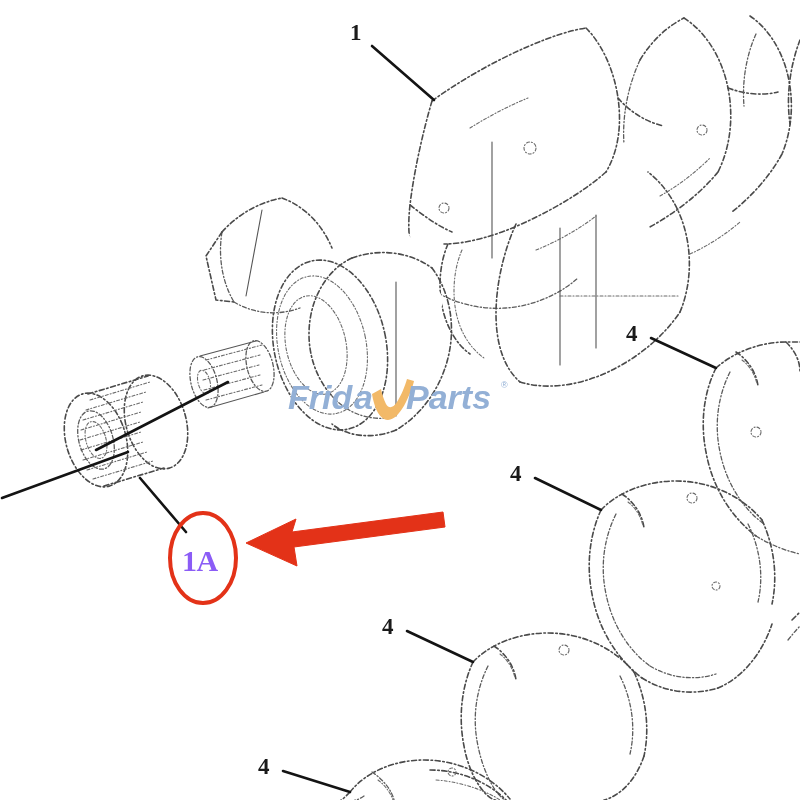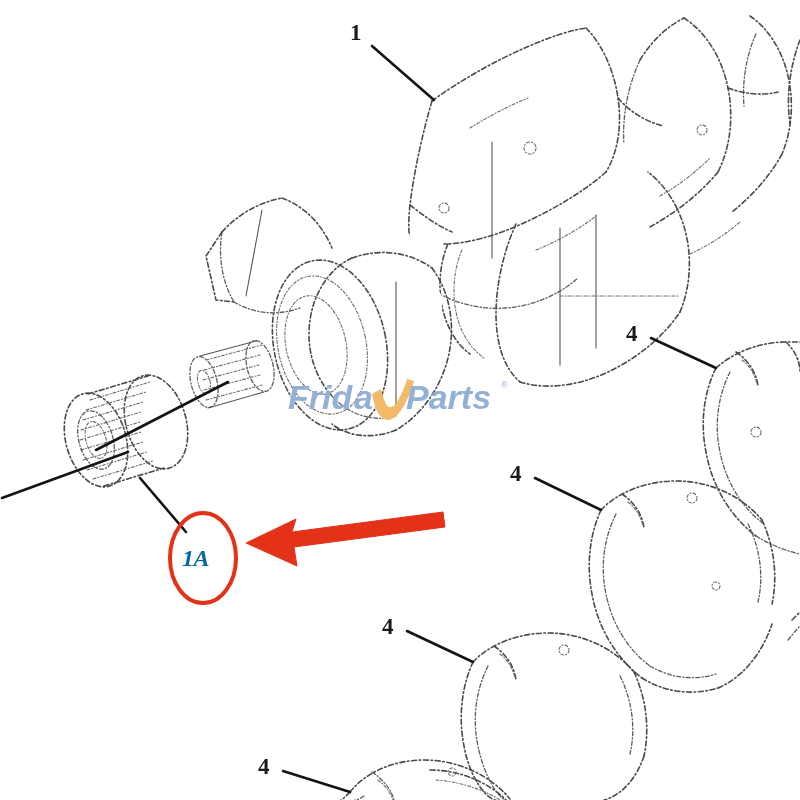--- a/index.html
+++ b/index.html
@@ -31,26 +31,25 @@
     font-family: "Liberation Serif", serif;
     font-size: 23px;
     font-weight: 700;
     color: #1a1a1a;
     line-height: 1;
     user-select: none;
   }
   #label-1A {
     position: absolute;
     font-family: "Liberation Serif", serif;
-    font-size: 24px;
+    font-size: 30px;
     font-weight: 700;
-    color: #0369a1;
+    color: #8b5cf6;
     line-height: 1;
     letter-spacing: -0.5px;
-    font-style: italic;
   }
   #watermark {
     position: absolute;
     left: 288px;
     top: 376px;
     width: 230px;
     height: 46px;
     pointer-events: none;
   }
 </style>

